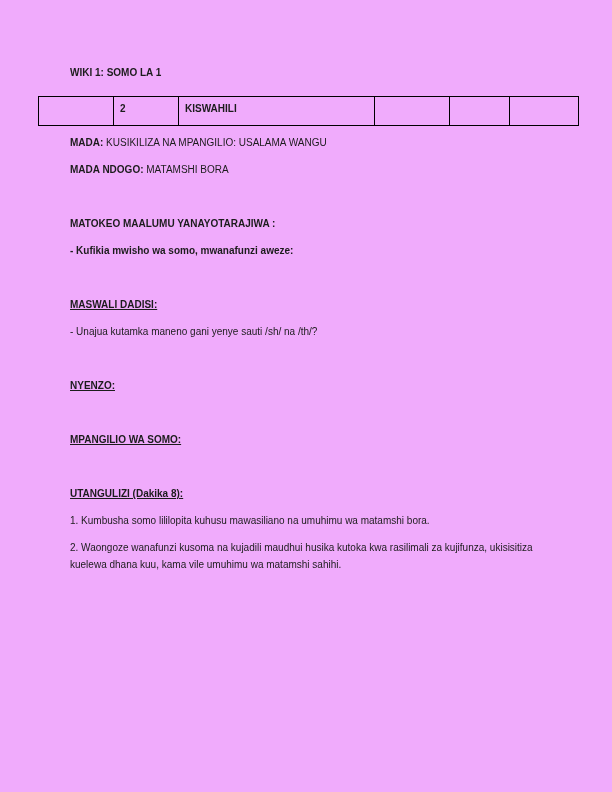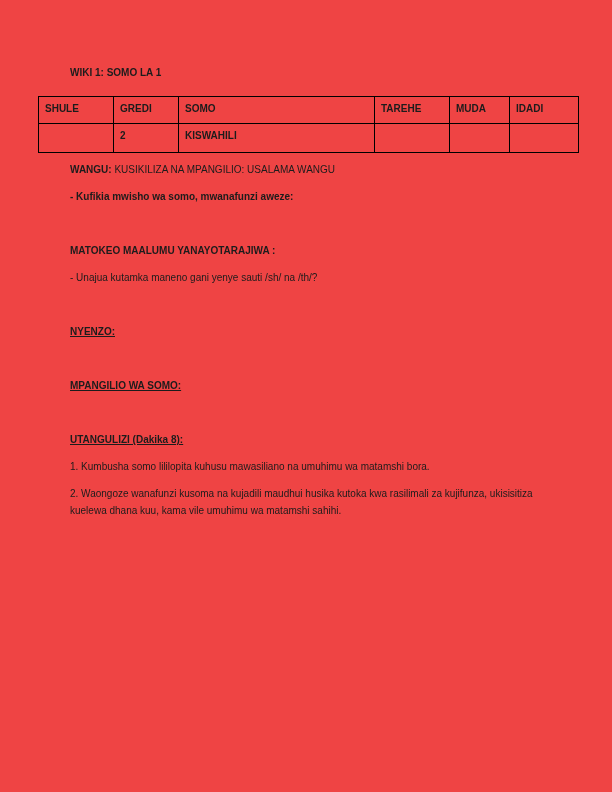--- a/index.html
+++ b/index.html
@@ -4,21 +4,21 @@
 <style>
   html, body {
     margin: 0;
     padding: 0;
     background: #ffffff;
   }
   .page {
     position: relative;
     width: 612px;
     height: 792px;
-    background: #ef4444;
+    background: #f0abfc;
     font-family: "Liberation Sans", "DejaVu Sans", sans-serif;
     font-size: 10px;
     color: #1c1c1c;
     overflow: hidden;
     box-sizing: border-box;
     padding: 64px 38px 0 38px;
   }
   .doc-title {
     font-weight: bold;
     line-height: 17px;
@@ -70,47 +70,41 @@
   <table class="info-table">
     <colgroup>
       <col style="width:75px">
       <col style="width:65px">
       <col style="width:196px">
       <col style="width:75px">
       <col style="width:60px">
       <col style="width:69px">
     </colgroup>
     <tbody>
-      <tr class="header-row">
-        <th>SHULE</th>
-        <th>GREDI</th>
-        <th>SOMO</th>
-        <th>TAREHE</th>
-        <th>MUDA</th>
-        <th>IDADI</th>
-      </tr>
       <tr class="value-row">
         <td></td>
         <td>2</td>
         <td class="somo-value">KISWAHILI</td>
         <td></td>
         <td></td>
         <td></td>
       </tr>
     </tbody>
   </table>
 
-  <p class="para"><span class="bold">WANGU:</span><span> KUSIKILIZA NA MPANGILIO: USALAMA WANGU</span></p>
+  <p class="para"><span class="bold">MADA:</span><span> KUSIKILIZA NA MPANGILIO: USALAMA WANGU</span></p>
 
+  <p class="para"><span class="bold">MADA NDOGO:</span><span> MATAMSHI BORA</span></p>
+
+  <p class="para bold gap">MATOKEO MAALUMU YANAYOTARAJIWA :</p>
 
   <p class="para bold">- Kufikia mwisho wa somo, mwanafunzi aweze:</p>
 
-  <p class="para bold gap">MATOKEO MAALUMU YANAYOTARAJIWA :</p>
 
-
+  <p class="para gap"><span class="heading-underline">MASWALI DADISI:</span></p>
 
   <p class="para">- Unajua kutamka maneno gani yenye sauti /sh/ na /th/?</p>
 
   <p class="para gap"><span class="heading-underline">NYENZO:</span></p>
 
 
   <p class="para gap"><span class="heading-underline">MPANGILIO WA SOMO:</span></p>
 
   <p class="para gap"><span class="heading-underline">UTANGULIZI (Dakika 8):</span></p>
 

